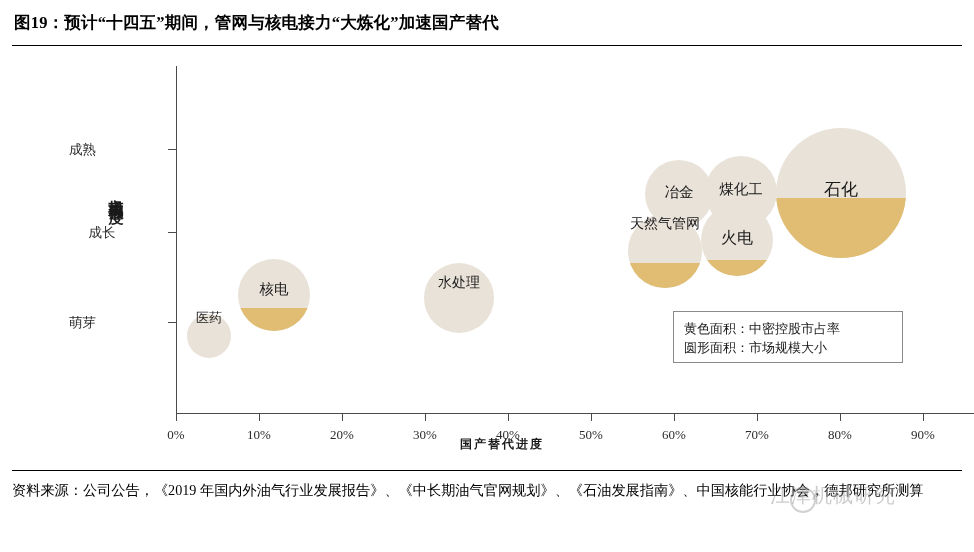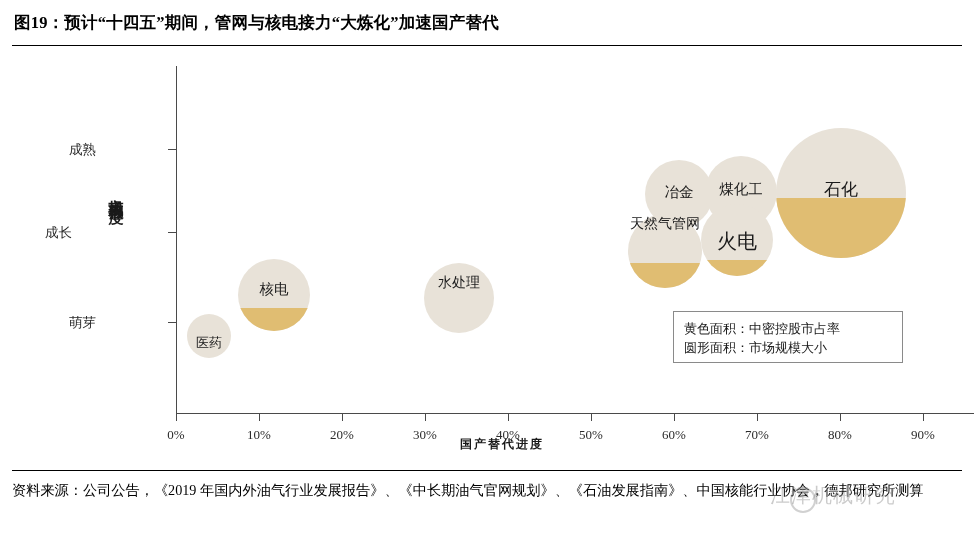--- a/index.html
+++ b/index.html
@@ -212,21 +212,21 @@
 
   <div class="chart">
 
     <div class="axis-y"></div>
     <div class="axis-x"></div>
 
     <div class="ytick" style="top:103px;"></div>
     <div class="ylabel-tick" style="top:95px; right:808px;">成熟</div>
 
     <div class="ytick" style="top:186px;"></div>
-    <div class="ylabel-tick" style="top:178px; right:832px;">成长</div>
+    <div class="ylabel-tick" style="top:178px; right:772px;text-align:center;">成长</div>
 
     <div class="ytick" style="top:276px;"></div>
     <div class="ylabel-tick" style="top:268px; right:808px;">萌芽</div>
 
     <div class="axis-title-y">市场成熟程度</div>
 
     <div class="xtick" style="left:176px;"></div>
     <div class="xlabel-tick" style="left:146px;">0%</div>
 
     <div class="xtick" style="left:259px;"></div>
@@ -271,41 +271,41 @@
     <div class="bubble-label" style="left:645px; top:137px; width:68px; font-size:14.5px;">冶金</div>
 
     <div class="bubble" style="left:705px; top:110px; width:72px; height:72px;">
       <div class="fill" style="height:0%;"></div>
     </div>
     <div class="bubble-label" style="left:703px; top:134px; width:76px; font-size:14.5px;">煤化工</div>
 
     <div class="bubble" style="left:701px; top:158px; width:72px; height:72px;">
       <div class="fill" style="height:22%;"></div>
     </div>
-    <div class="bubble-label" style="left:701px; top:182px; width:72px; font-size:20px;">火电</div>
+    <div class="bubble-label" style="left:701px; top:182px; width:72px; font-size:16px;">火电</div>
 
     <div class="bubble" style="left:628px; top:168px; width:74px; height:74px;">
       <div class="fill" style="height:34%;"></div>
     </div>
     <div class="bubble-label" style="left:600px; top:169px; width:130px; font-size:14px;">天然气管网</div>
 
     <div class="bubble" style="left:424px; top:217px; width:70px; height:70px;">
       <div class="fill" style="height:0%;"></div>
     </div>
     <div class="bubble-label" style="left:414px; top:228px; width:90px; font-size:14px;">水处理</div>
 
     <div class="bubble" style="left:238px; top:213px; width:72px; height:72px;">
       <div class="fill" style="height:32%;"></div>
     </div>
     <div class="bubble-label" style="left:238px; top:234px; width:72px; font-size:14.5px;">核电</div>
 
     <div class="bubble" style="left:187px; top:268px; width:44px; height:44px;">
       <div class="fill" style="height:0%;"></div>
     </div>
-    <div class="bubble-label" style="left:184px; top:288px; width:50px; font-size:13px;">医药</div>
+    <div class="bubble-label" style="left:184px; top:263px; width:50px; font-size:13px;">医药</div>
 
     <div class="legend" style="left:673px; top:265px; width:230px; height:52px;">
       <div class="legend-line">黄色面积：中密控股市占率</div>
       <div class="legend-line">圆形面积：市场规模大小</div>
     </div>
 
   </div>
 
   <div class="rule rule-bottom"></div>
 

